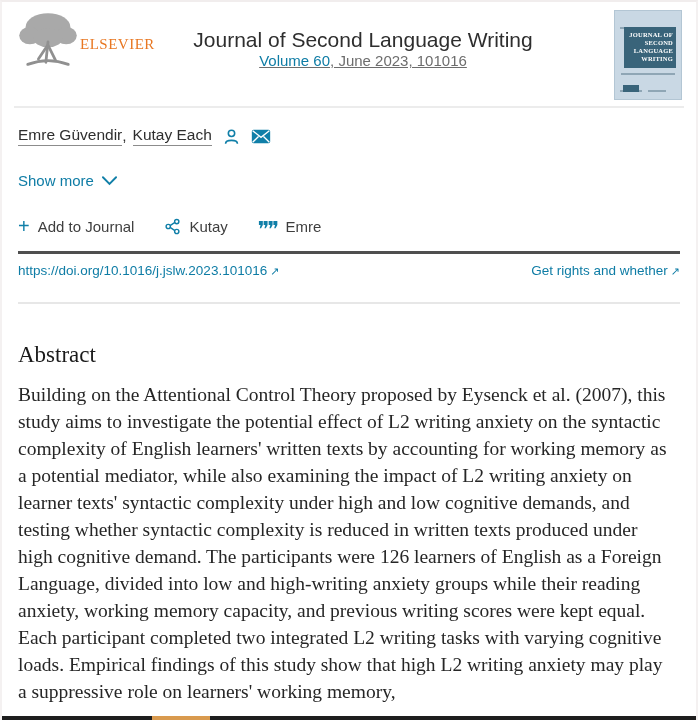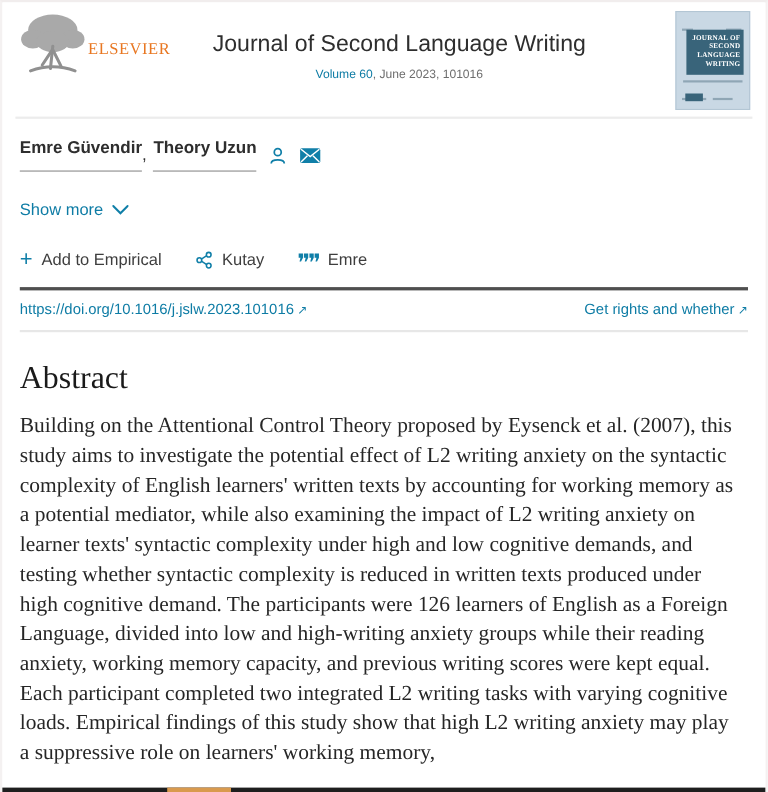--- a/index.html
+++ b/index.html
@@ -6,57 +6,57 @@
   html,body { width:698px; height:720px; overflow:hidden; background:#fff; }
   body { font-family:"Liberation Sans", sans-serif; position:relative;
          border-top:2px solid #f1eded; border-left:2px solid #f4f1f1; border-right:2px solid #f4f1f1; }
 
   
   .banner { display:flex; align-items:flex-start; padding:8px 14px 0 14px; height:98px; }
   .els-logo { width:96px; display:flex; flex-direction:row; align-items:center; cursor:pointer; }
   .els-word { color:#e87722; font-family:"Liberation Serif", serif; font-size:15px; letter-spacing:.5px; margin-top:1px; }
   .banner-center { flex:1; text-align:center; padding-top:18px; }
   .journal-title { font-size:21px; color:#2e2e2e; text-decoration:none; cursor:pointer; }
-  .vol-line { margin-top:10px; font-size:11px; color:#6d6d6d; }
+  .vol-line { margin-top:0; font-size:15px; color:#6d6d6d;text-decoration:underline; }
   .vol-link { color:#0e7ca5; cursor:pointer; }
   .cover { width:68px; height:90px; background:#c9d8e4; border:1px solid #b3c6d4; position:relative;
            font-family:"Liberation Serif", serif; cursor:pointer; flex-shrink:0; }
   .cover .tiny-row { position:absolute; top:4px; left:5px; right:5px; height:3px; }
   .cover .tiny-row i { display:inline-block; height:2px; background:#8fa6b5; }
   .cover .titlebox { position:absolute; top:16px; left:9px; right:5px; background:#39647a; color:#fff;
                      font-size:6.5px; font-weight:bold; text-align:right; padding:4px 3px 4px 2px;
                      line-height:1.25; white-space:pre-line; letter-spacing:.2px; }
   .cover .midline { position:absolute; top:62px; left:6px; right:6px; height:2px; background:#8fa6b5; }
   .cover .badge { position:absolute; left:8px; bottom:7px; width:16px; height:7px; background:#39647a; }
 
   .hr-light-top { margin:6px 12px 0 12px; border-bottom:2px solid #ececec; }
 
   
   .content { padding:0 16px; }
   .art-title { margin-top:24px; font-family:"Liberation Serif", serif; font-size:30px; line-height:1.3;
                color:#1a1a1a; font-weight:400; max-width:640px; }
   .authors { margin-top:18px; font-size:15.5px; color:#2e2e2e; display:flex; align-items:center; }
-  .author-link { border-bottom:1px solid #8c8c8c; padding-bottom:11px; cursor:pointer;font-weight:bold; }
+  .author-link { border-bottom:1px solid #8c8c8c; padding-bottom:1px; cursor:pointer; }
   .author-sep { margin-right:6px; }
   .authors svg { margin-left:10px; cursor:pointer; }
   .show-more { margin-top:26px; color:#0e7ca5; font-size:15px; display:inline-flex; align-items:center; gap:8px; cursor:pointer;text-align:right; }
 
   .toolbar { margin-top:26px; display:flex; align-items:center; gap:30px; font-size:15px; color:#3e3e3e; }
   .tool { display:inline-flex; align-items:center; gap:8px; cursor:pointer; }
   .plus-glyph { color:#107fa8; font-size:20px; font-weight:400; line-height:1; }
   .cite-glyph { color:#107fa8; font-size:22px; line-height:0; position:relative; top:4px; letter-spacing:-2px; font-family:"DejaVu Sans", sans-serif; }
 
   .hr-dark { margin-top:15px; border-bottom:3px solid #4f4f4f; }
-  .doi-row { display:flex; justify-content:space-between; align-items:center; padding:9px 0 12px 0;
+  .doi-row { display:flex; justify-content:space-between; align-items:center; padding:9px 0 24px 0;
              font-size:13.5px; color:#0e7ca5; }
   .doi-row a { color:#0e7ca5; text-decoration:none; cursor:pointer; }
   .ext-arrow { font-size:11px; margin-left:3px; }
   .hr-light { border-bottom:2px solid #e7e7e7; }
 
-  .abs-head { margin-top:26px; font-family:"Liberation Serif", serif; font-size:29px; color:#1a1a1a; font-weight:400; }
+  .abs-head { margin-top:38px; font-family:"Liberation Serif", serif; font-size:23px; color:#1a1a1a; font-weight:400; }
   .abs-text { margin-top:13px; font-family:"Liberation Serif", serif; font-size:19.5px; line-height:27px;
               color:#262626; max-width:652px; }
 
   .bottom-bar { position:absolute; left:0; right:0; bottom:0; height:4px; background:#1e1e1e; }
   .bottom-bar .accent { position:absolute; left:150px; width:58px; top:0; bottom:0; background:#d99a4e; }
 </style>
 </head>
 <body>
 
 <div class="banner">
@@ -104,42 +104,42 @@
 </div>
 
 <div class="hr-light-top"></div>
 
 <div class="content">
 
 
   <div class="authors">
     <span class="author-link">Emre Güvendir</span>
       <span class="author-sep">,</span>
-    <span class="author-link">Theory Uzun</span>
+    <span class="author-link">Kutay Each</span>
     <svg width="19" height="19" viewBox="0 0 24 24" fill="none" stroke="#107fa8" stroke-width="2">
       <circle cx="12" cy="8" r="4"></circle>
         <path d="M4.5 21 C4.5 15.5 19.5 15.5 19.5 21"></path>
     </svg>
     <svg width="20" height="15" viewBox="0 0 24 18">
       <rect x="1" y="1" width="22" height="16" rx="2" fill="#107fa8"></rect>
       <path d="M2 2 L12 10 L22 2 M2 16 L9 9 M22 16 L15 9" stroke="#ffffff" stroke-width="1.6" fill="none"></path>
     </svg>
   </div>
 
   <div class="show-more">
     <span>Show more</span>
     <svg width="15" height="10" viewBox="0 0 16 10" fill="none" stroke="#107fa8" stroke-width="2" stroke-linecap="round">
       <path d="M1 1 L8 8 L15 1"></path>
     </svg>
   </div>
 
   <div class="toolbar">
     <span class="tool">
       <span class="plus-glyph">+</span>
-      <span>Add to Empirical</span>
+      <span>Add to Journal</span>
     </span>
     <span class="tool">
       <svg width="17" height="17" viewBox="0 0 24 24" fill="none" stroke="#107fa8" stroke-width="2">
         <circle cx="18" cy="5" r="3"></circle>
           <circle cx="6" cy="12" r="3"></circle>
           <circle cx="18" cy="19" r="3"></circle>
         <path d="M8.6 10.7 L15.4 6.3 M8.6 13.3 L15.4 17.7"></path>
       </svg>
       <span>Kutay</span>
     </span>

